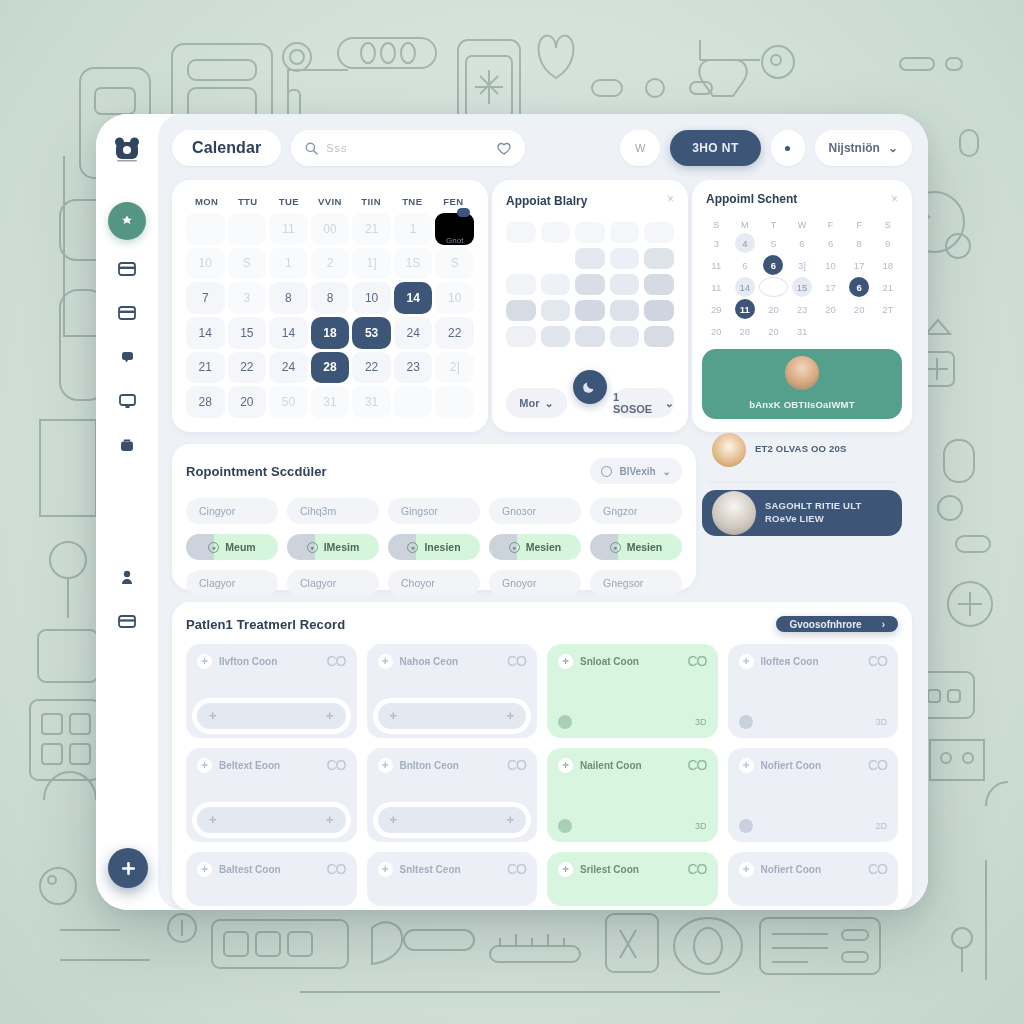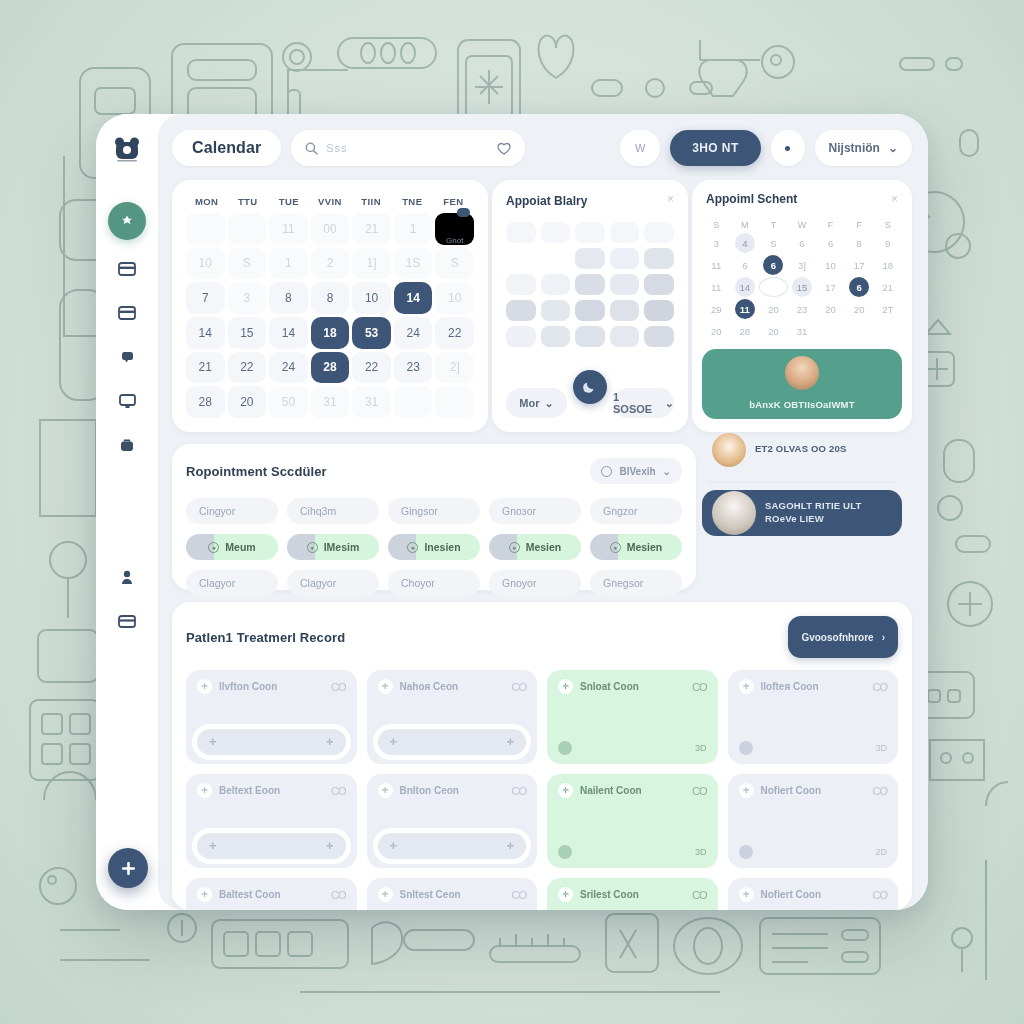--- a/index.html
+++ b/index.html
@@ -238,23 +238,23 @@
   }
   .scell.pill-split .pin {
     width: 11px; height: 11px; border-radius: 50%;
     border: 1.3px solid #6d9a7c; display:flex;align-items:center;justify-content:center;
     font-size: 7px; color:#6d9a7c;
   }
 
   
   #row3 { flex: 1; display: flex; flex-direction: column; min-height: 0; }
   .btn-dark {
-    height: 42px; border-radius: 13px; background: #3d5576;
+    height: 16px; border-radius: 13px; background: #3d5576;
     color: #e5ecf5; font-size: 10px; font-weight: 700;
-    display: flex; align-items: center; gap: 8px; padding: 0 13px;
+    display: flex; align-items: center; gap: 20px; padding: 0 13px;
     box-shadow: 0 3px 9px rgba(61,85,118,.28);
   }
   .rec-grid {
     display: grid; grid-template-columns: repeat(4, 1fr);
     gap: 10px; margin-top: 12px;
   }
   .rcard {
     height: 94px; border-radius: 14px; background: #eceff6;
     padding: 9px 11px; position: relative;
     display: flex; flex-direction: column;
@@ -263,21 +263,21 @@
   .rcard.short { height: 54px; }
   .rc-top { display: flex; align-items: center; gap: 7px; }
   .rc-ico {
     width: 15px; height: 15px; border-radius: 50%; background: #fff;
     display: flex; align-items: center; justify-content: center;
     font-size: 8px; color: #9aa6b8;
   }
   .rcard.green .rc-ico { color: #6d9a7c; }
   .rc-title { font-size: 10px; color: #a4aec0; font-weight: 600; }
   .rcard.green .rc-title { color: #6b8f78; }
-  .rc-link { margin-left: auto; font-size: 11px; color: #bcc5d3; letter-spacing: -1px; }
+  .rc-link { margin-left: auto; font-size: 14px; color: #bcc5d3; letter-spacing: -1px; }
   .rcard.green .rc-link { color: #8ab59a; }
   .rc-bot { margin-top: auto; display: flex; align-items: center; }
   .rc-heart { width: 14px; height: 14px; border-radius: 50%; background: #c9d1de; }
   .rcard.green .rc-heart { background: #a9cfb6; }
   .rc-num { margin-left: auto; font-size: 9px; color: #b7c0ce; }
   .rcard.green .rc-num { color: #88ad95; }
   .rc-inner {
     margin-top: auto; height: 26px; border-radius: 13px; background: #e4e8f0;
     display: flex; align-items: center; justify-content: space-between;
     padding: 0 12px; font-size: 9px; color: #9aa6b8;

